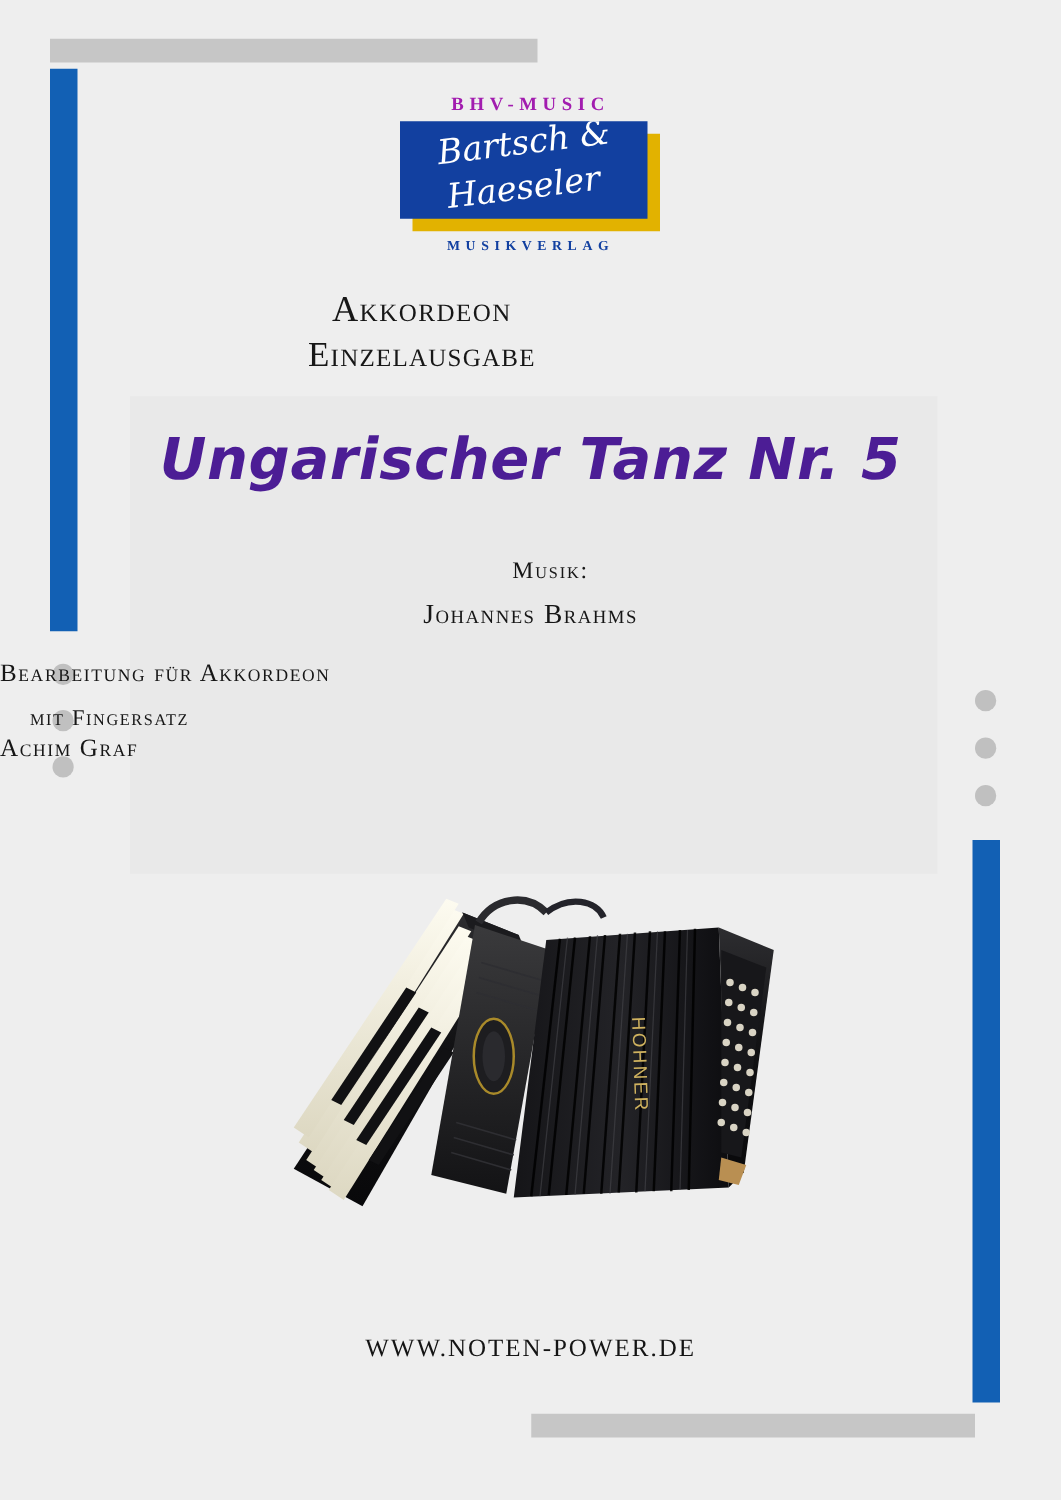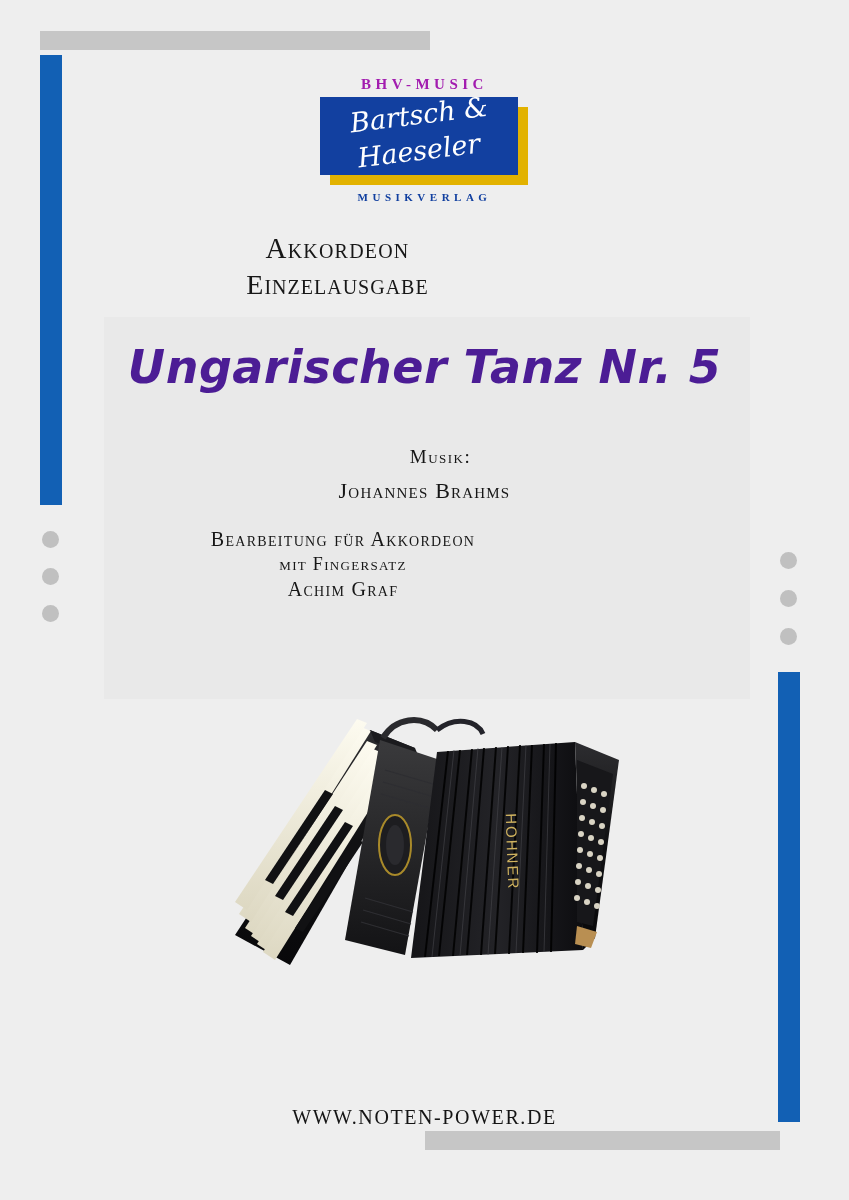--- a/index.html
+++ b/index.html
@@ -202,52 +202,53 @@
     font-size: 22px;
     letter-spacing: 1.2px;
     margin-top: 10px;
   }
 
   #arrangement-block {
     position: absolute;
     left: 0;
     top: 528px;
     width: 686px;
-    text-align: center;
+    text-align: left;
     color: #161616;
   }
   .arr-line1 {
     font-size: 20px;
     letter-spacing: 1.3px;
   }
   .arr-line2 {
     font-size: 18px;
     letter-spacing: 1.3px;
-    margin-top: 3px;
+    margin-top: 13px;
+    padding-left: 24px;
   }
   .arr-line3 {
     font-size: 20px;
     letter-spacing: 1.3px;
     margin-top: 3px;
   }
 
   
   #photo {
     position: absolute;
     left: 215px;
     top: 700px;
     width: 420px;
     height: 300px;
   }
 
   
   #footer {
     position: absolute;
     left: 0;
-    top: 1106px;
+    top: 1068px;
     width: 849px;
     text-align: center;
     font-size: 20px;
     letter-spacing: 1.6px;
     color: #141414;
   }
 </style>
 </head>
 <body>
 

